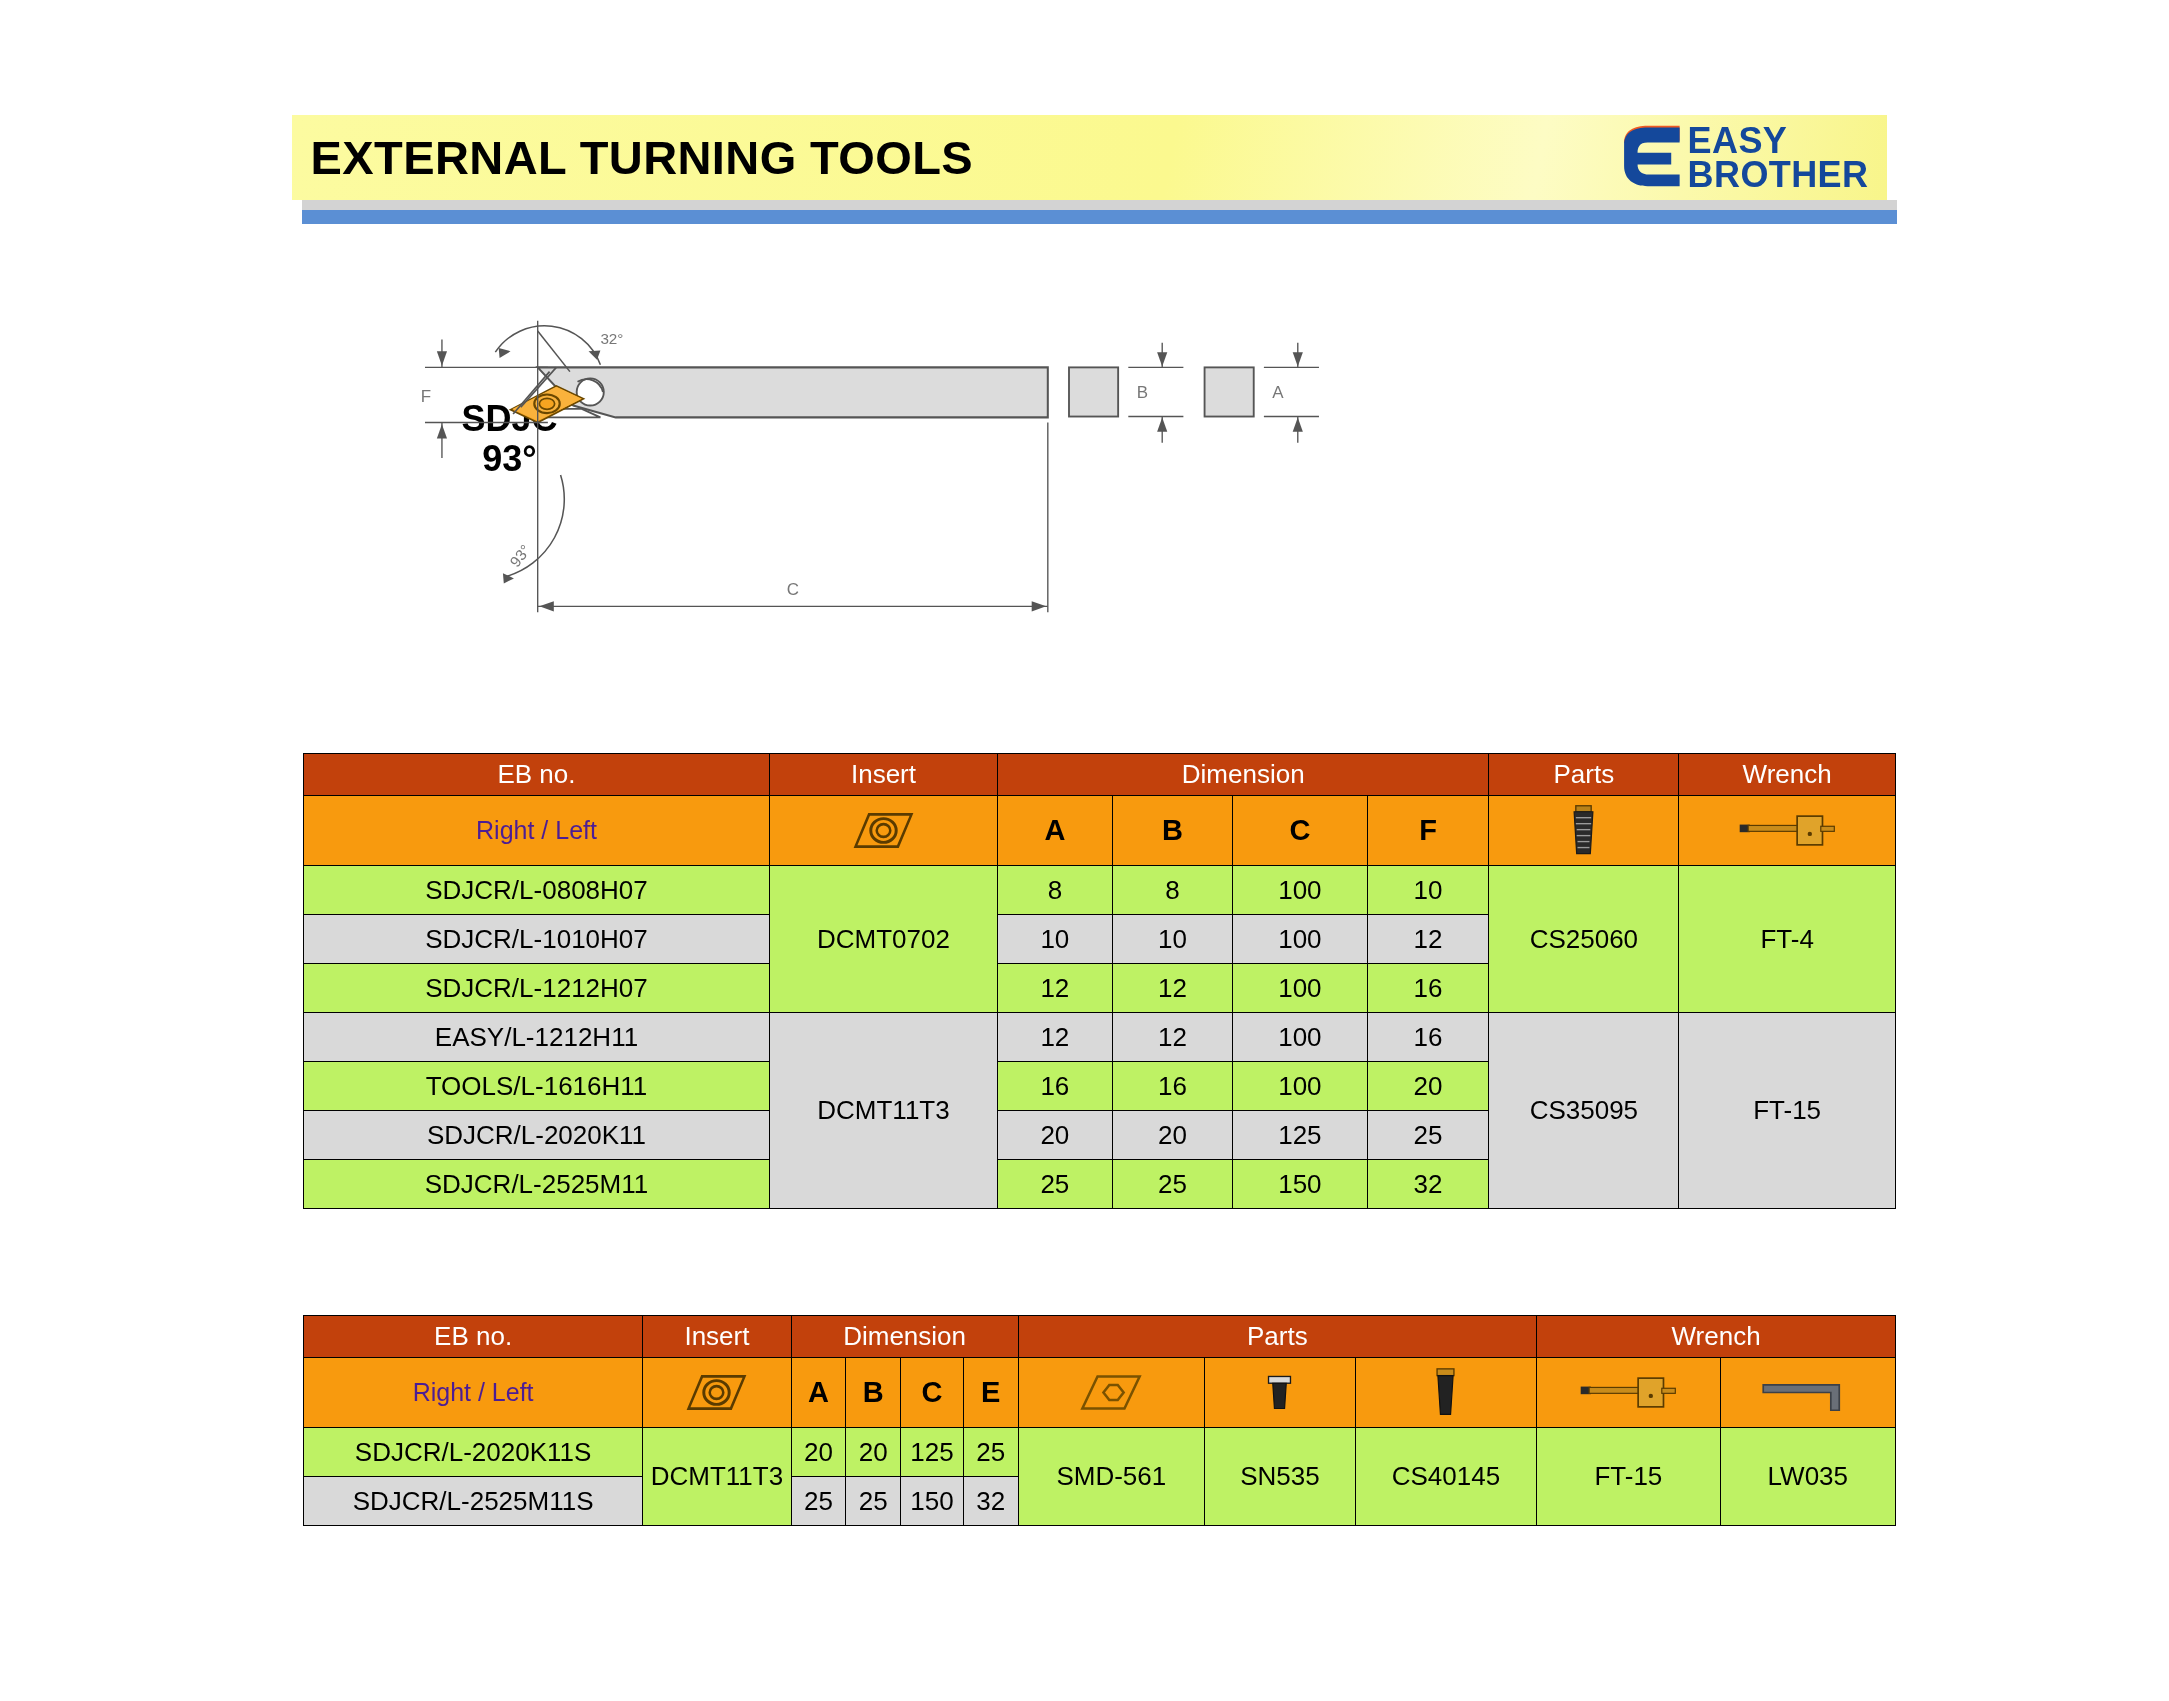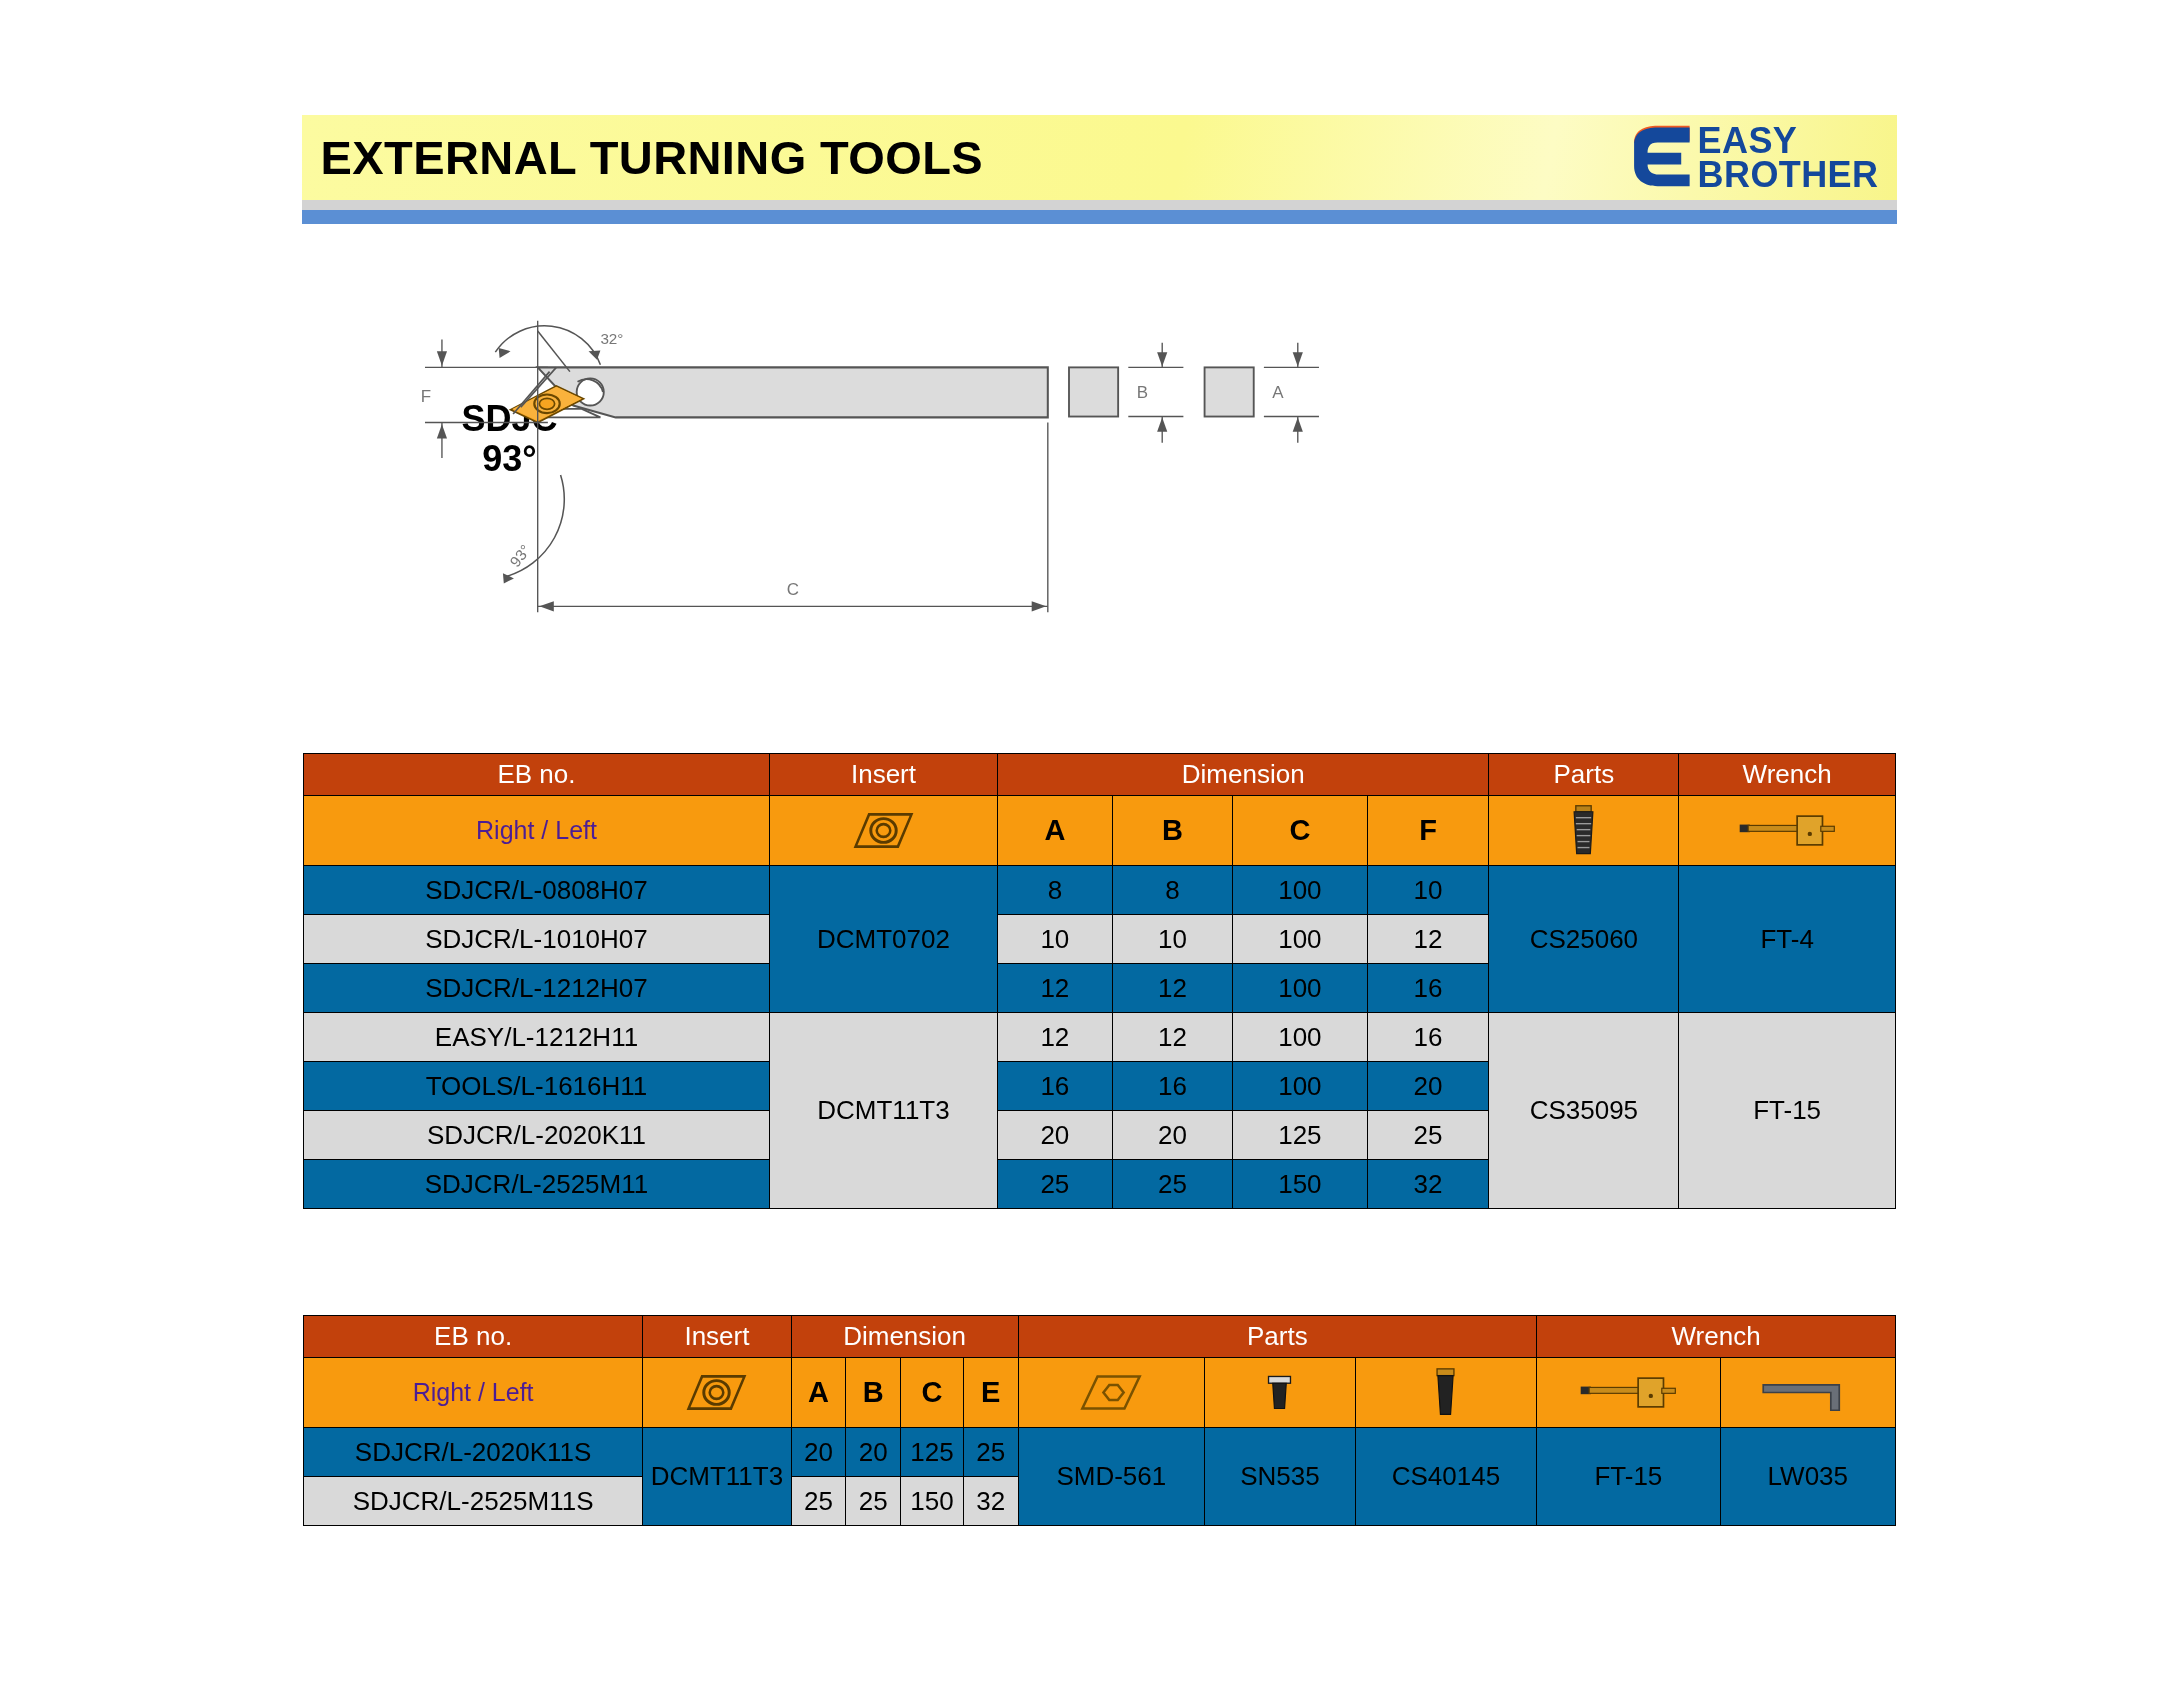--- a/index.html
+++ b/index.html
@@ -11,21 +11,21 @@
     width: 2170px;
     height: 1702px;
     font-family: "Liberation Sans", sans-serif;
     position: relative;
     overflow: hidden;
   }
 
   
   #banner {
     position: absolute;
-    left: 302px;
+    left: 292px;
     top: 115px;
     width: 1595px;
     height: 85px;
     background: linear-gradient(100deg, #fcfba0 0%, #fbf98f 55%, #fdfcc4 78%, #f8f58a 100%);
     display: flex;
     align-items: center;
     justify-content: space-between;
   }
   #banner-title {
     font-size: 47px;
@@ -134,21 +134,21 @@
   }
   .hdr-orange.dim-letter {
     color: #000000;
     font-size: 29px;
     font-weight: bold;
   }
   .body-cell {
     font-size: 26px;
     color: #000;
     height: 48px;
-    background: #0369a1;
+    background: #bef264;
     border: 0.8px solid #000;
   }
   .shaded { background: #d9d9d9; }
   .name-cell { text-align: left; padding-left: 8.5px; font-size: 26px; }
   .thick-top { border-top: 3.4px solid #000; }
   .thick-bottom { border-bottom: 3.4px solid #000; }
   .thick-left { border-left: 2.5px solid #000; }
   .thick-right { border-right: 2.5px solid #000; }
 
   .icon-wrap {

